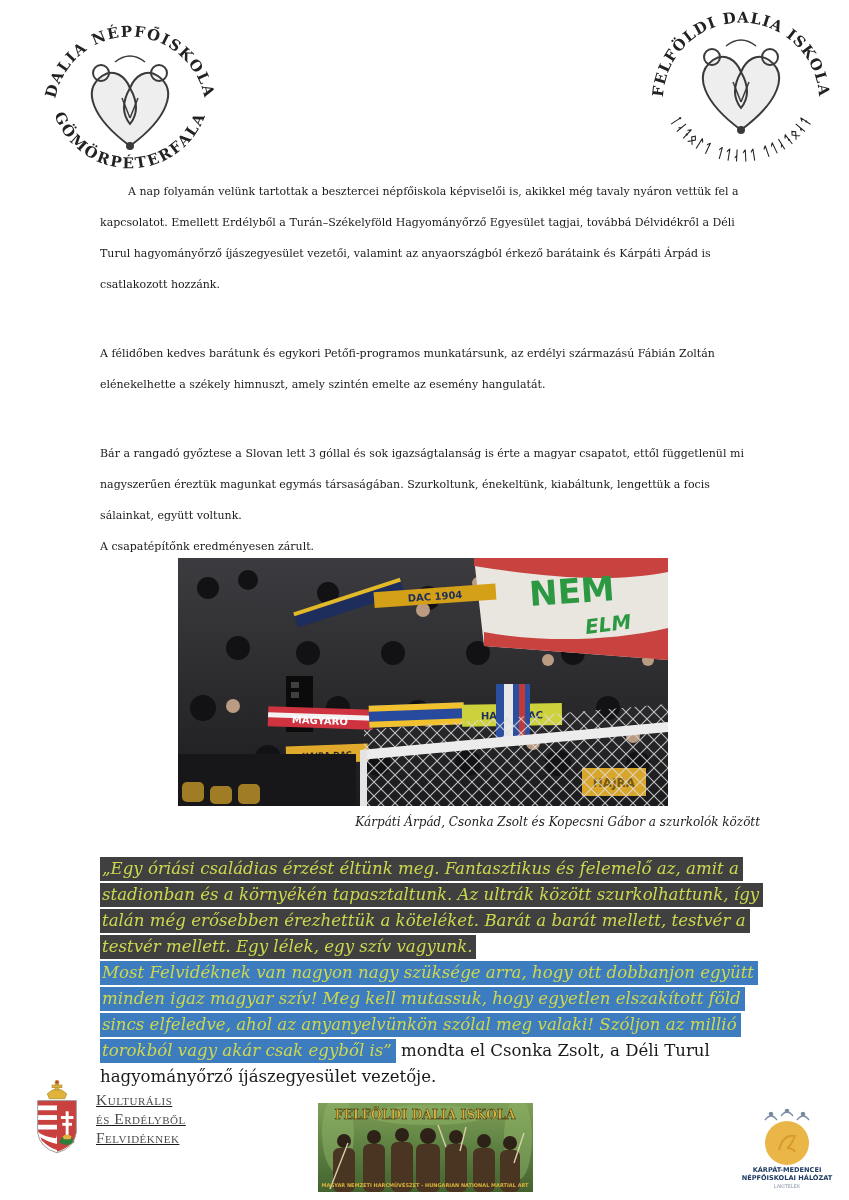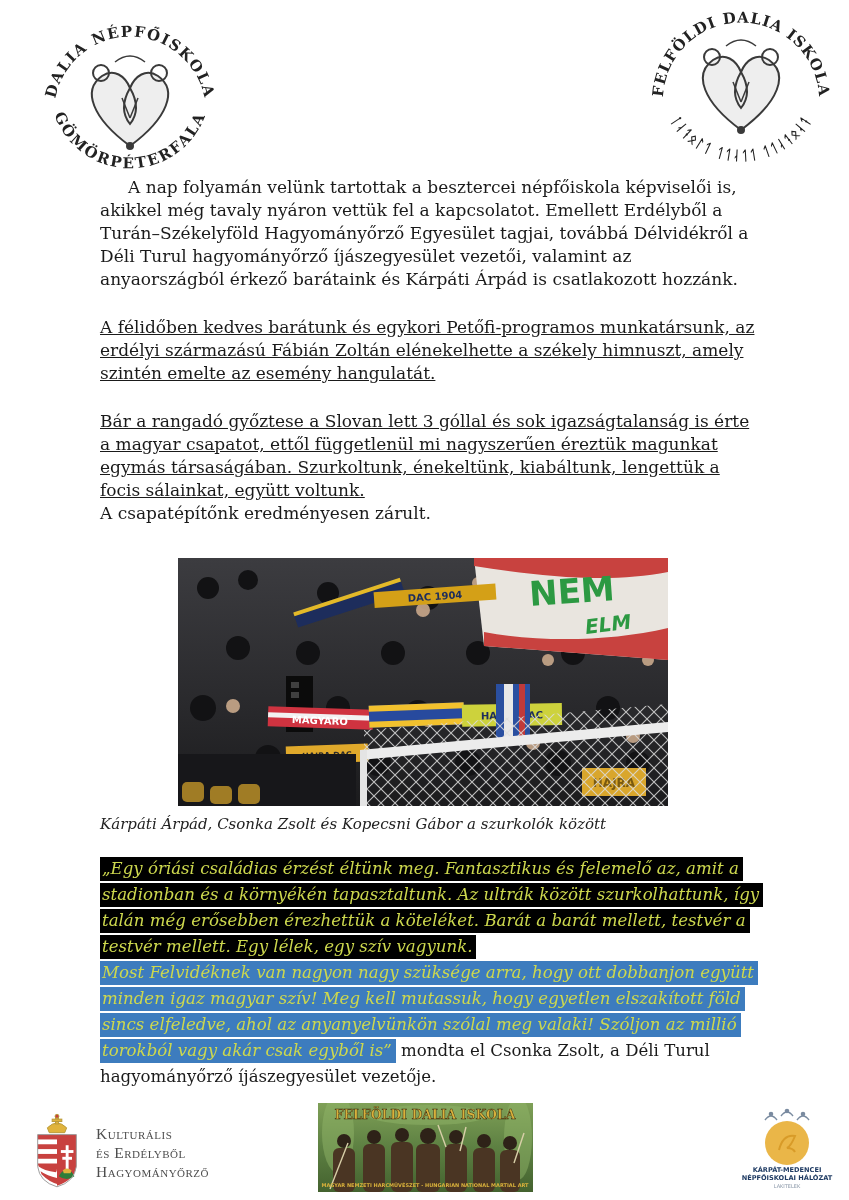--- a/index.html
+++ b/index.html
@@ -5,37 +5,37 @@
   html,body{margin:0;padding:0;background:#888;}
   .page{
     position:relative;width:849px;height:1200px;margin:0 auto;background:#ffffff;
     font-family:"DejaVu Serif","Liberation Serif",serif;color:#1a1a1a;overflow:hidden;
   }
   
   .logo-left{position:absolute;left:30px;top:18px;width:200px;height:160px;}
   .logo-right{position:absolute;left:638px;top:8px;width:205px;height:160px;}
   .arc-text{font-family:"DejaVu Serif","Liberation Serif",serif;font-weight:bold;fill:#222;}
   
-  .article{position:absolute;left:100px;top:176px;width:660px;font-size:17px;line-height:23px;text-align:left;}
+  .article{position:absolute;left:100px;top:176px;width:660px;font-size:11px;line-height:31px;text-align:left;}
   .article p{margin:0;}
   .article p.indent{text-indent:28px;}
-  .article p.gap{margin-top:25px;text-decoration:underline;}
+  .article p.gap{margin-top:38px;}
   
   .photo-wrap{position:absolute;left:178px;top:558px;width:490px;height:248px;background:#222;}
-  .caption{position:absolute;left:100px;top:815px;width:660px;text-align:left;font-style:italic;font-size:15px;color:#222;}
+  .caption{position:absolute;left:100px;top:815px;width:660px;text-align:right;font-style:italic;font-size:12px;color:#222;}
   
   .quote{position:absolute;left:100px;top:856px;width:665px;font-size:16.6px;line-height:26px;}
   .quote mark{
     font-style:italic;
     padding:2px 4px 3px 2px;
     -webkit-box-decoration-break:clone;box-decoration-break:clone;
   }
   .quote .tail{color:#1a1a1a;font-style:normal;}
   
-  .footer-ministry{position:absolute;left:28px;top:1112px;display:flex;align-items:center;}
+  .footer-ministry{position:absolute;left:28px;top:1078px;display:flex;align-items:center;text-decoration:underline;}
   .ministry-text{margin-left:10px;font-variant:small-caps;font-family:"Liberation Serif",serif;
     color:#4d4d4d;font-size:15.5px;line-height:19px;letter-spacing:0.5px;}
   .footer-banner{position:absolute;left:318px;top:1103px;width:215px;height:89px;}
   .footer-network{position:absolute;left:735px;top:1108px;width:104px;height:88px;}
 </style>
 </head>
 <body>
 
 <div class="page">
 
@@ -203,21 +203,21 @@
         <polygon points="182,192 490,164 490,174 182,202" fill="#ececec"></polygon>
         <rect x="182" y="192" width="7" height="56" fill="#e4e4e4"></rect>
       </g>
     </svg>
   </div>
 
   <div class="caption">Kárpáti Árpád, Csonka Zsolt és Kopecsni Gábor a szurkolók között</div>
 
   <div class="quote">
     <p style="margin:0;">
-      <mark id="hl1" style="background: #000000; color: rgb(205, 216, 78);">„Egy óriási családias érzést éltünk meg. Fantasztikus és felemelő az, amit a stadionban és a környékén tapasztaltunk. Az ultrák között szurkolhattunk, így talán még erősebben érezhettük a köteléket. Barát a barát mellett, testvér a testvér mellett. Egy lélek, egy szív vagyunk.</mark><br>
+      <mark id="hl1" style="background: #404040; color: rgb(205, 216, 78);">„Egy óriási családias érzést éltünk meg. Fantasztikus és felemelő az, amit a stadionban és a környékén tapasztaltunk. Az ultrák között szurkolhattunk, így talán még erősebben érezhettük a köteléket. Barát a barát mellett, testvér a testvér mellett. Egy lélek, egy szív vagyunk.</mark><br>
       <mark id="hl2" style="background: rgb(61, 124, 190); color: rgb(205, 216, 78);">Most Felvidéknek van nagyon nagy szüksége arra, hogy ott dobbanjon együtt minden igaz magyar szív! Meg kell mutassuk, hogy egyetlen elszakított föld sincs elfeledve, ahol az anyanyelvünkön szólal meg valaki! Szóljon az millió torokból vagy akár csak egyből is”</mark><span class="tail"> mondta el Csonka Zsolt, a Déli Turul hagyományőrző íjászegyesület vezetője.</span>
     </p>
   </div>
 
   <div class="footer-ministry">
     <svg width="58" height="80" viewBox="0 0 60 82">
       <g stroke="#b99a3a" stroke-width="1" fill="#e0b33c">
         <path d="M20,16 Q30,6 40,16 L38,21 L22,21 Z"></path>
         <rect x="28.5" y="4" width="3" height="8"></rect>
         <rect x="25" y="7" width="10" height="2.5"></rect>
@@ -237,21 +237,21 @@
         <rect x="39" y="34" width="3" height="28" fill="#ffffff"></rect>
         <rect x="34" y="39" width="13" height="3" fill="#ffffff"></rect>
         <rect x="35.5" y="46" width="10" height="3" fill="#ffffff"></rect>
         <path d="M36,60 Q40,56 45,60 L44,63 H37 Z" fill="#e0b33c"></path>
         <path d="M10,23 H50 V56 Q48,72 30,77 Q12,72 10,56 Z" fill="none" stroke="#9a9a9a" stroke-width="1"></path>
       </g>
     </svg>
     <div class="ministry-text">
       <div>Kulturális</div>
       <div>és Erdélyből</div>
-      <div>Hagyományőrző</div>
+      <div>Felvidéknek</div>
     </div>
   </div>
 
   <svg class="footer-banner" viewBox="0 0 215 89">
     <defs>
       <linearGradient id="forest" x1="0" y1="0" x2="0" y2="1">
         <stop offset="0" stop-color="#7fa057"></stop>
         <stop offset="0.5" stop-color="#5d8042"></stop>
         <stop offset="1" stop-color="#44622f"></stop>
       </linearGradient>

